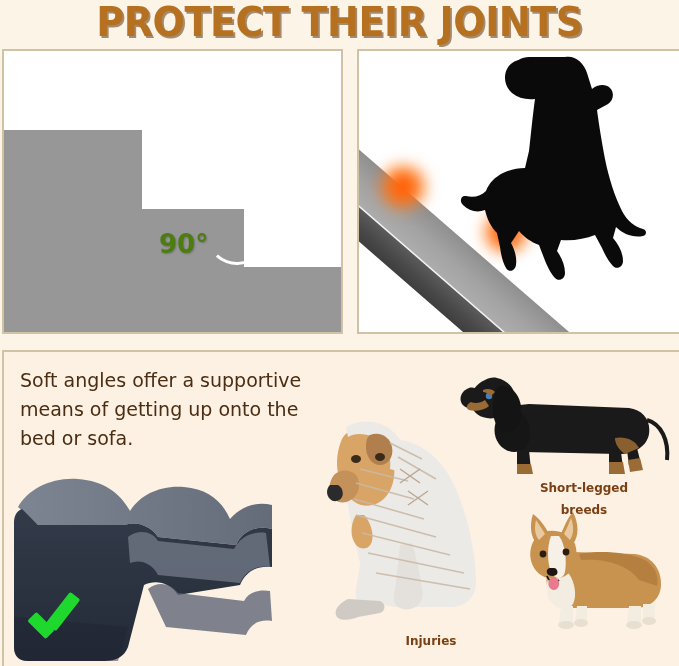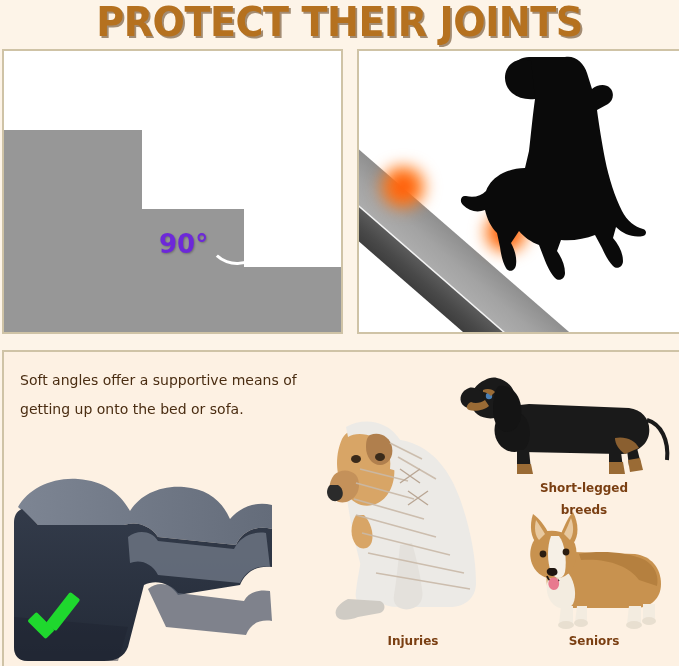--- a/index.html
+++ b/index.html
@@ -34,21 +34,21 @@
   #panel-ramp{left:357px;top:49px;width:320px;height:281px;}
   #panel-solution{left:2px;top:350px;width:675px;height:314px;background:#fdf1e3;border:2px solid #cfc3a6;}
 
   
   .step{position:absolute;background:#979797;}
   #step1{left:0px;top:79px;width:138px;height:202px;}
   #step2{left:130px;top:158px;width:110px;height:123px;}
   #step3{left:230px;top:216px;width:107px;height:65px;}
   .angle-label{
     position:absolute;left:155px;top:178px;
-    color:#6d28d9;font-weight:bold;font-size:26px;
+    color:#4d7c0f;font-weight:bold;font-size:26px;
     font-family:"DejaVu Sans", sans-serif;
     letter-spacing:0px;
     text-shadow:1px 1px 2px rgba(0,0,0,.25);
   }
   .angle-arc2{
     position:absolute;left:202px;top:152px;width:56px;height:56px;
     border:3px solid transparent;border-radius:50%;
     border-bottom-color:#ffffff;
     transform:rotate(-2deg);
   }
@@ -90,32 +90,32 @@
   
   .checkmark{position:absolute;left:22px;top:245px;width:54px;height:48px;}
   .checkmark span{position:absolute;background:#1fd82e;border-radius:2px;}
   .checkmark .c1{left:2px;top:22px;width:26px;height:13px;transform:rotate(45deg);}
   .checkmark .c2{left:17px;top:8px;width:40px;height:13px;transform:rotate(-52deg);}
 
   
   .solution-text{
     position:absolute;left:16px;top:14px;width:305px;
     font-family:"DejaVu Sans", sans-serif;
-    font-size:14px;line-height:29px;
+    font-size:19px;line-height:29px;
     color:#4a2d12;
   }
 
   
   .cap{
     position:absolute;text-align:center;
     font-family:"DejaVu Sans", sans-serif;
     font-weight:bold;color:#7a3f12;font-size:12px;line-height:22px;
   }
   #cap-short{left:500px;top:125px;width:160px;}
-  #cap-injuries{left:334px;top:278px;width:150px;}
+  #cap-injuries{left:352px;top:278px;width:150px;}
   #cap-seniors{left:520px;top:278px;width:140px;}
 
   
   .photo{position:absolute;}
   #photo-bandaged{left:300px;top:35px;width:200px;height:245px;}
   #photo-dachshund{left:455px;top:10px;width:220px;height:122px;}
   #photo-corgi{left:505px;top:158px;width:170px;height:122px;}
 </style>
 </head>
 <body>
@@ -343,16 +343,15 @@
       <ellipse cx="72" cy="113" rx="7" ry="4" fill="#e8dfd0"></ellipse>
       <ellipse cx="125" cy="115" rx="8" ry="4" fill="#e8dfd0"></ellipse>
       <ellipse cx="140" cy="111" rx="7" ry="4" fill="#e8dfd0"></ellipse>
     </svg>
 
     <div class="cap" id="cap-short">
       <div>Short-legged</div>
       <div>breeds</div>
     </div>
     <div class="cap" id="cap-injuries">Injuries</div>
-    <div class="cap" id="cap-seniors">Seniors</div>
   </div>
 
 </div>
 
 </body></html>

